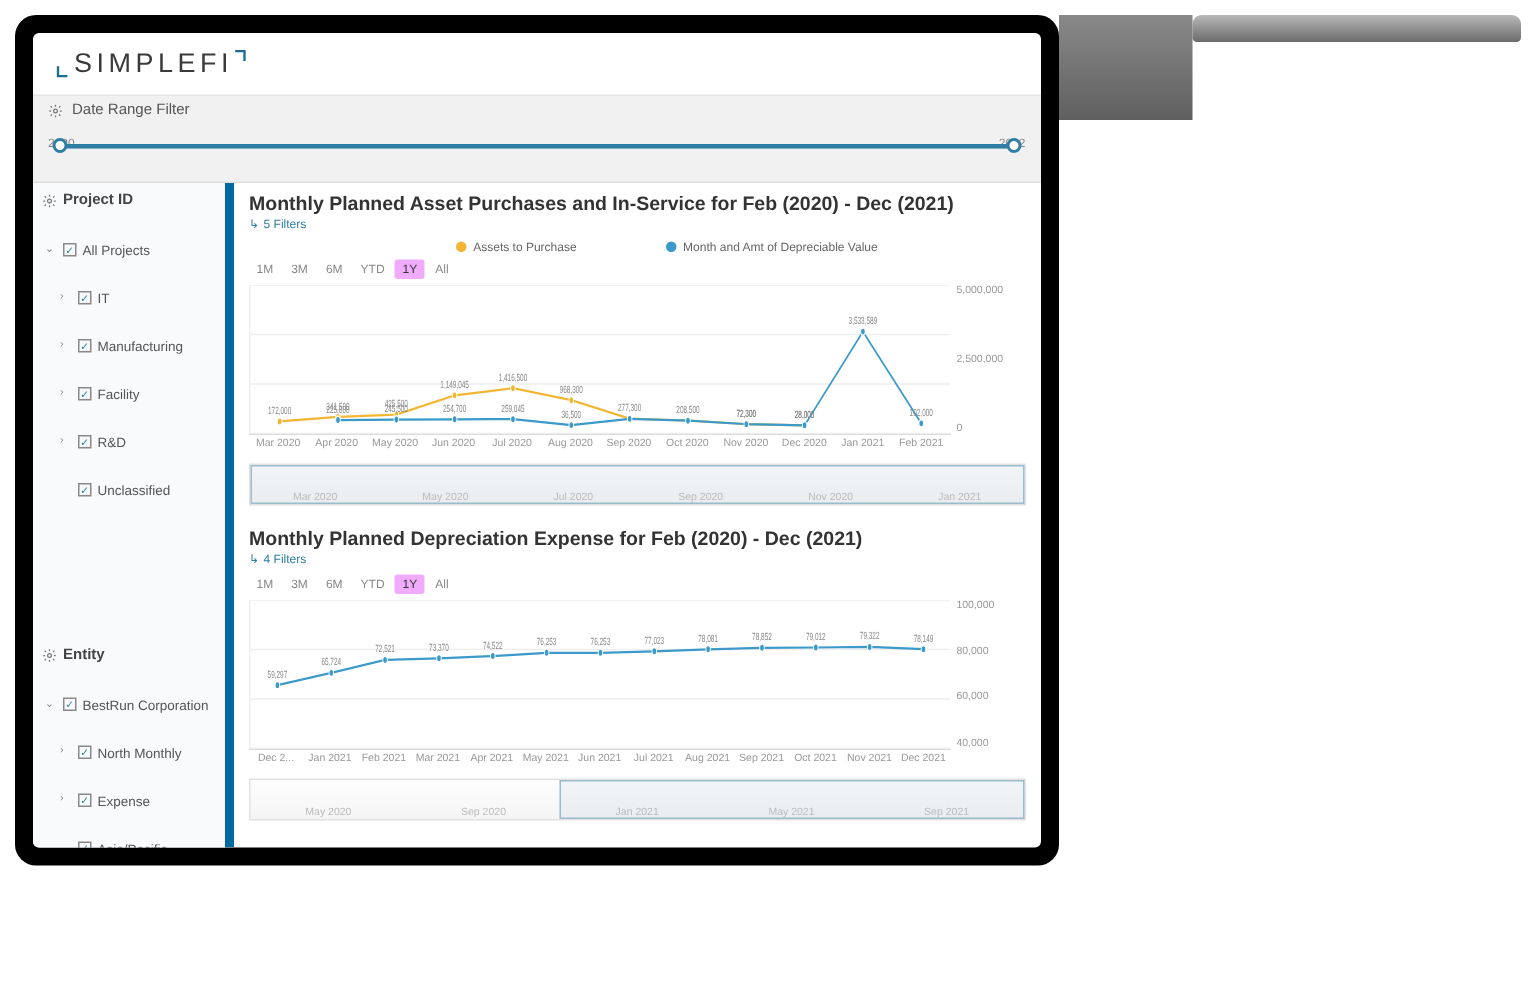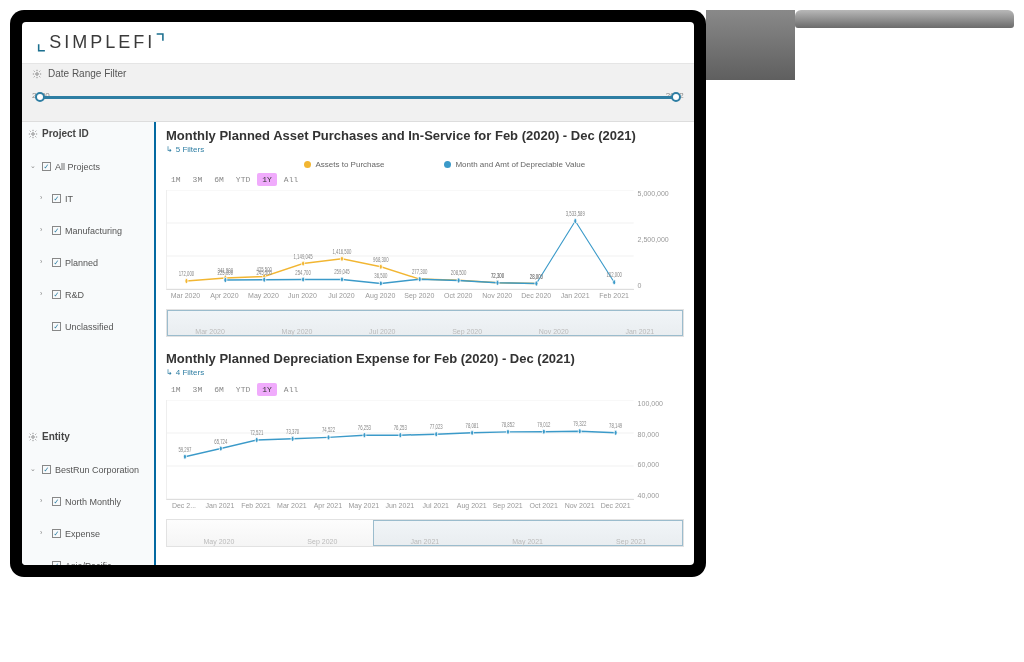--- a/index.html
+++ b/index.html
@@ -15,34 +15,34 @@
   
   .datebar { background:#f1f1f1; border-bottom:1px solid #ddd; padding:4px 10px 8px 10px; }
   .datebar-title { display:flex; align-items:center; gap:6px; font-size:10px; color:#555; margin-bottom:4px;}
   .slider-wrap { position:relative; height:22px; }
   .slider-track { position:absolute; top:6px; left:5px; right:5px; height:2px; background:#cfcfcf; }
   .slider-fill { position:absolute; top:5px; left:5px; right:5px; height:3px; background:#2e7ea3; }
   .slider-handle { position:absolute; top:1px; width:10px; height:10px; background:#fff; border:2px solid #2e7ea3; border-radius:50%; }
   .slider-labels { display:flex; justify-content:space-between; font-size:8px; color:#888; margin-top:12px; }
   
   .body { flex:1; display:flex; overflow:hidden; }
-  .sidebar { width:134px; background:#f8fafb; border-right:2px solid #0369a1; font-size:9px; color:#555; overflow-y:auto;}
+  .sidebar { width:134px; background:#f8fafb; border-right:6px solid #0369a1; font-size:9px; color:#555; overflow-y:auto;}
   .side-section-title { display:flex; align-items:center; gap:4px; padding:6px 6px 4px 6px; font-size:10px; color:#444; font-weight:bold;}
   .tree-item { display:flex; align-items:flex-start; gap:4px; padding:3px 4px 3px 8px; cursor:pointer;margin-top:16px;}
   .tree-item.child { padding-left:18px; }
   .chev { font-size:7px; color:#888; width:8px; display:inline-block;}
   .cb { width:9px; height:9px; border:1px solid #888; display:inline-flex; align-items:center; justify-content:center; font-size:7px; color:#2e7ea3;}
   .main { flex:1; overflow-y:auto; padding:6px 10px; }
   .chart-title { font-size:13px; color:#333; margin-bottom:2px;font-weight:bold; }
   .filter-link { font-size:8px; color:#2e7ea3; display:flex; align-items:center; gap:3px; margin-bottom:6px;}
   .legend { display:flex; justify-content:center; gap:20px; font-size:8px; color:#666; margin-bottom:4px;}
   .legend-item { display:flex; align-items:center; gap:4px;padding-left:40px;}
   .dot { width:7px;height:7px;border-radius:50%; }
   .range-btns { display:flex; gap:2px; font-size:8px; color:#888; margin-bottom:4px;}
-  .range-btn { padding:2px 5px; border-radius:2px; cursor:pointer;font-family:Liberation Mono, monospace;}
+  .range-btn { padding:2px 5px; border-radius:2px; cursor:pointer;}
   .range-btn.active { background:#f0abfc; color:#333;}
   .chart-box { position:relative; height:100px; border-left:1px solid #eee; border-bottom:1px solid #ddd;}
   .chart-box svg { width:100%; height:100%; }
   .xaxis { display:flex; font-size:7px; color:#999; padding:2px 0 6px 0;}
   .xaxis span { flex:1; text-align:center;}
   .yaxis { position:absolute; right:-48px; top:0; bottom:0; display:flex; flex-direction:column; justify-content:space-between; font-size:7px; color:#999; text-align:left; width:44px;}
   .mini-overview { height:28px; border:1px solid #e2e2e2; margin:4px 0 14px 0; position:relative; background:linear-gradient(to bottom,#fdfdfd,#f5f5f5);}
   .mini-overview .sel { position:absolute; top:0; bottom:0; border:1px solid #9bbccd; background:rgba(46,126,163,0.06);}
   .mini-xaxis { display:flex; font-size:7px; color:#bbb; justify-content:space-around; position:absolute; bottom:1px; left:0; right:0;}
   .pt-label { font-size:7px; fill:#888; text-anchor:middle; }
@@ -104,21 +104,21 @@
               <span>IT</span>
             </div>
             <div class="tree-item child">
               <span class="chev">›</span>
               <span class="cb">✓</span>
               <span>Manufacturing</span>
             </div>
             <div class="tree-item child">
               <span class="chev">›</span>
               <span class="cb">✓</span>
-              <span>Planned</span>
+              <span>Facility</span>
             </div>
             <div class="tree-item child">
               <span class="chev">›</span>
               <span class="cb">✓</span>
               <span>R&amp;D</span>
             </div>
             <div class="tree-item child">
               <span class="chev"></span>
               <span class="cb">✓</span>
               <span>Unclassified</span>

